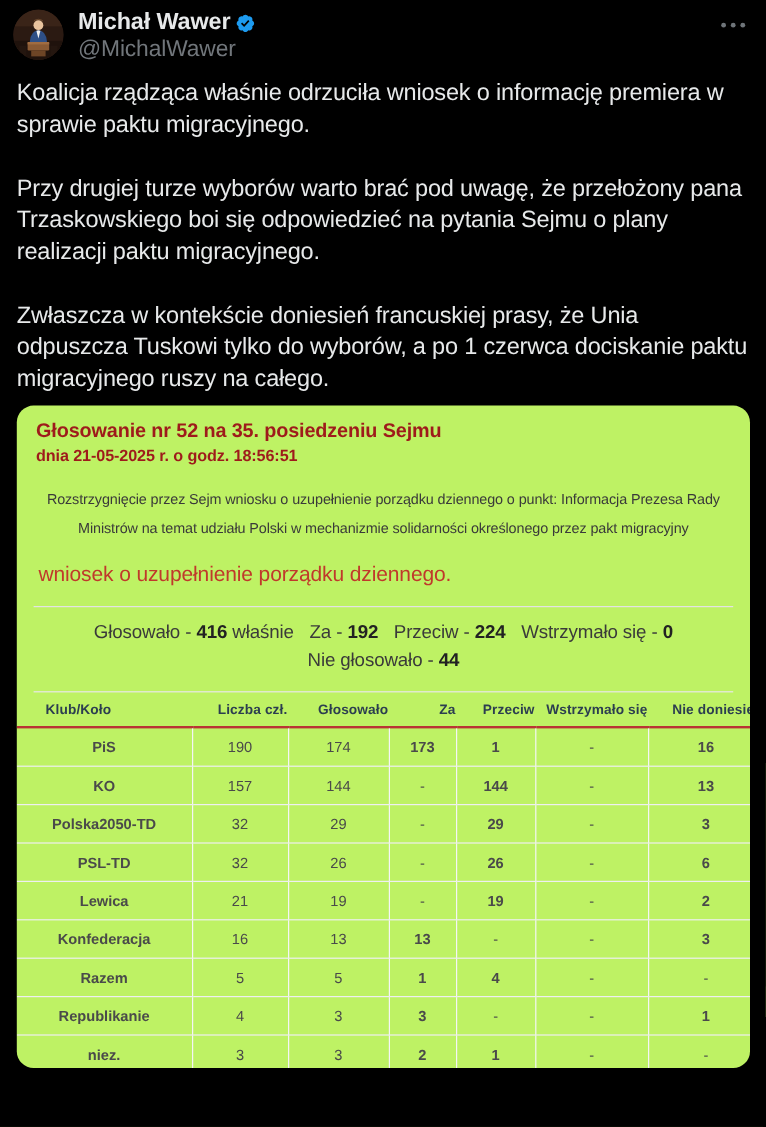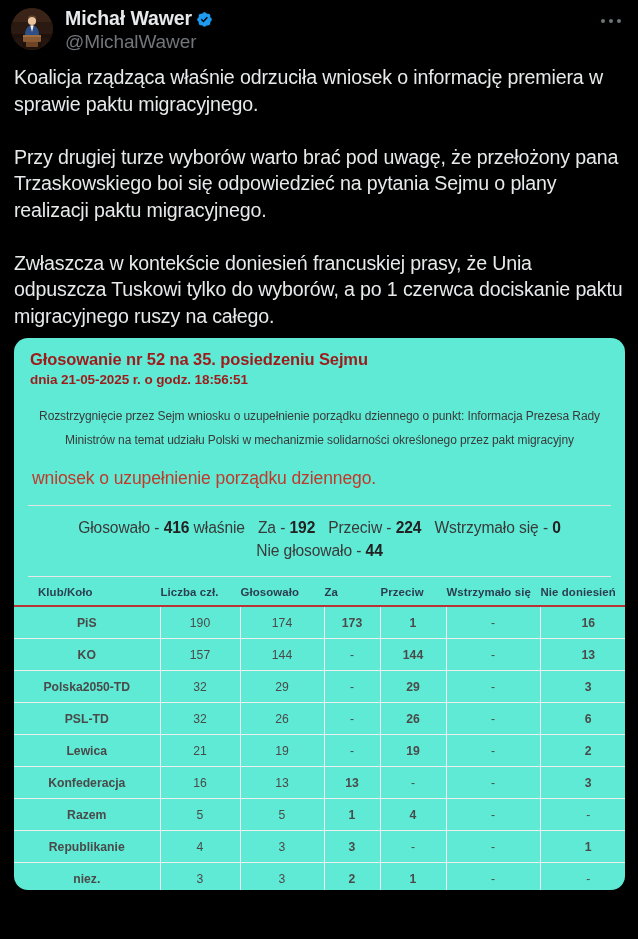--- a/index.html
+++ b/index.html
@@ -98,21 +98,21 @@
     word-wrap: break-word;
   }
 
   
   .vote-card {
     position: absolute;
     left: 14px;
     top: 338px;
     width: 611px;
     height: 552px;
-    background: #5eead4;
+    background: #bef264;
     border-radius: 14px;
     overflow: hidden;
     color: #222;
   }
   .card-inner { padding: 0; }
 
   .vote-title {
     color: #9e1b1b;
     font-weight: bold;
     font-size: 16.5px;
@@ -172,21 +172,21 @@
     width: 582px;
     margin: 9px auto 0 auto;
     border-collapse: collapse;
     table-layout: fixed;
   }
   table.votes th {
     font-size: 11.4px;
     font-weight: bold;
     color: #2c3e50;
     padding: 0 0 7px 0;
-    text-align: left;
+    text-align: right;
     border-bottom: 2px solid #b93434;
     letter-spacing: 0.1px;
   }
   table.votes th.club { text-align: left; padding-left: 24px; }
   table.votes td {
     font-size: 12.2px;
     color: #4a4a4a;
     text-align: center;
     padding: 9px 0 8px 0;
     border-bottom: 1px solid #eeeff1;

